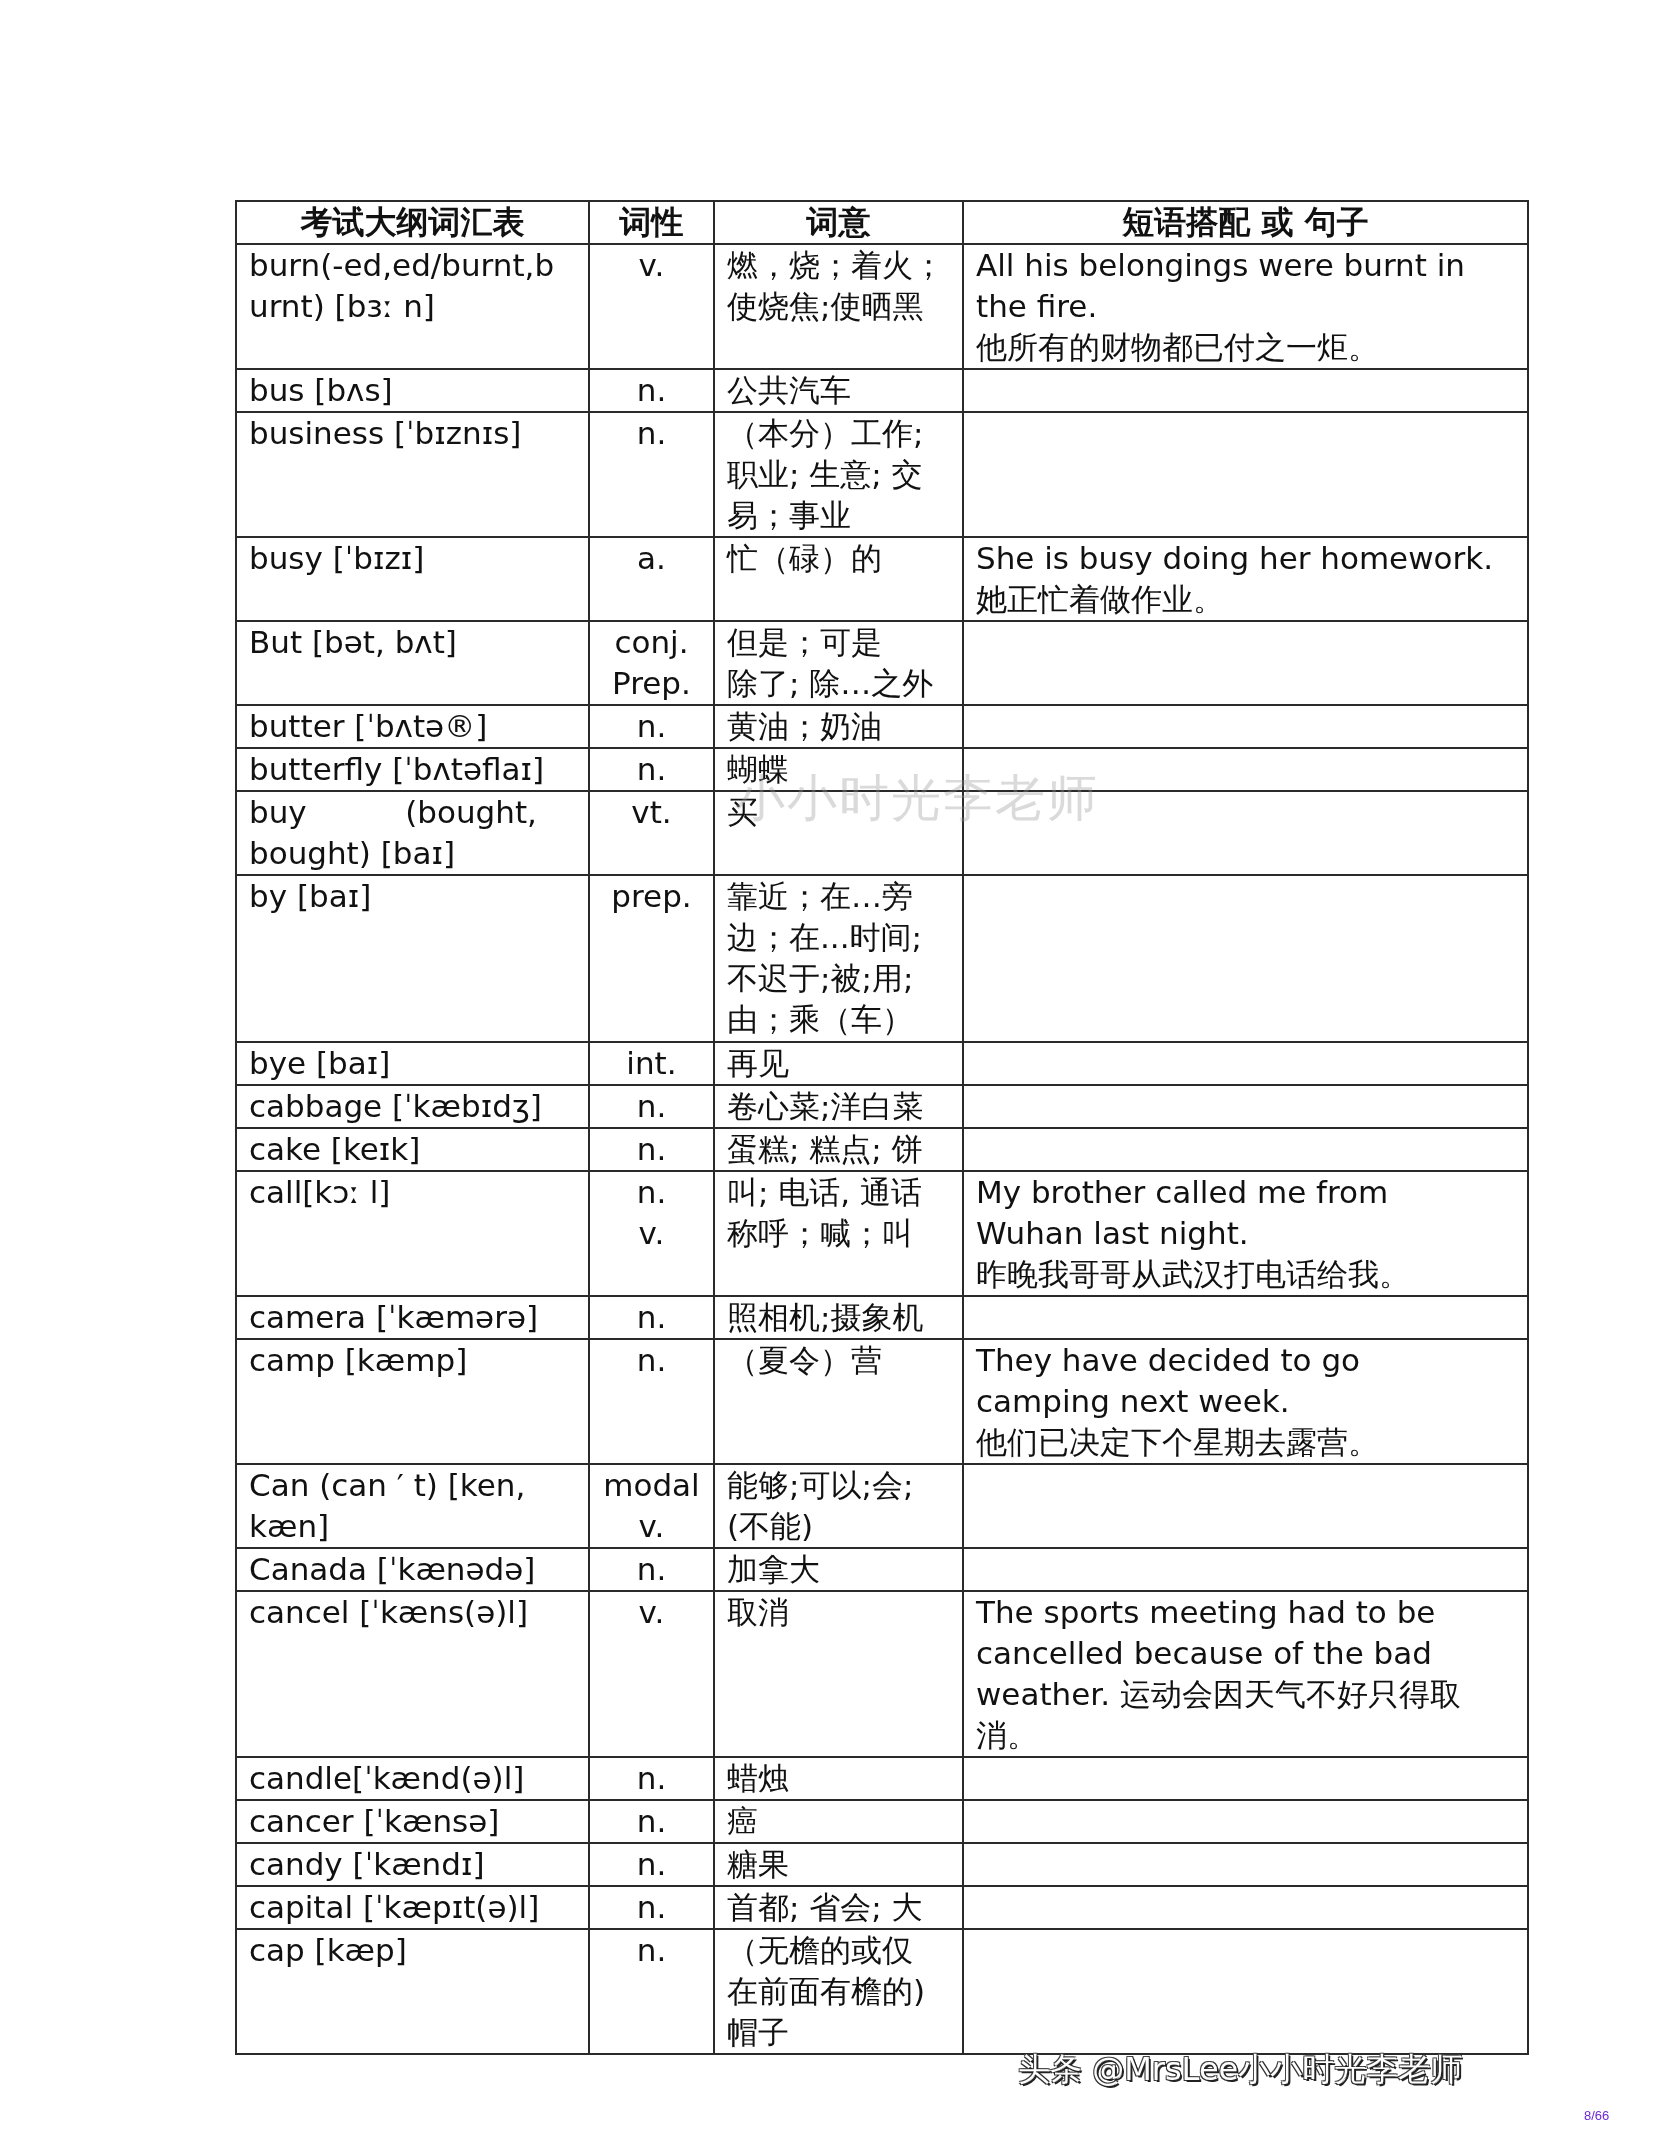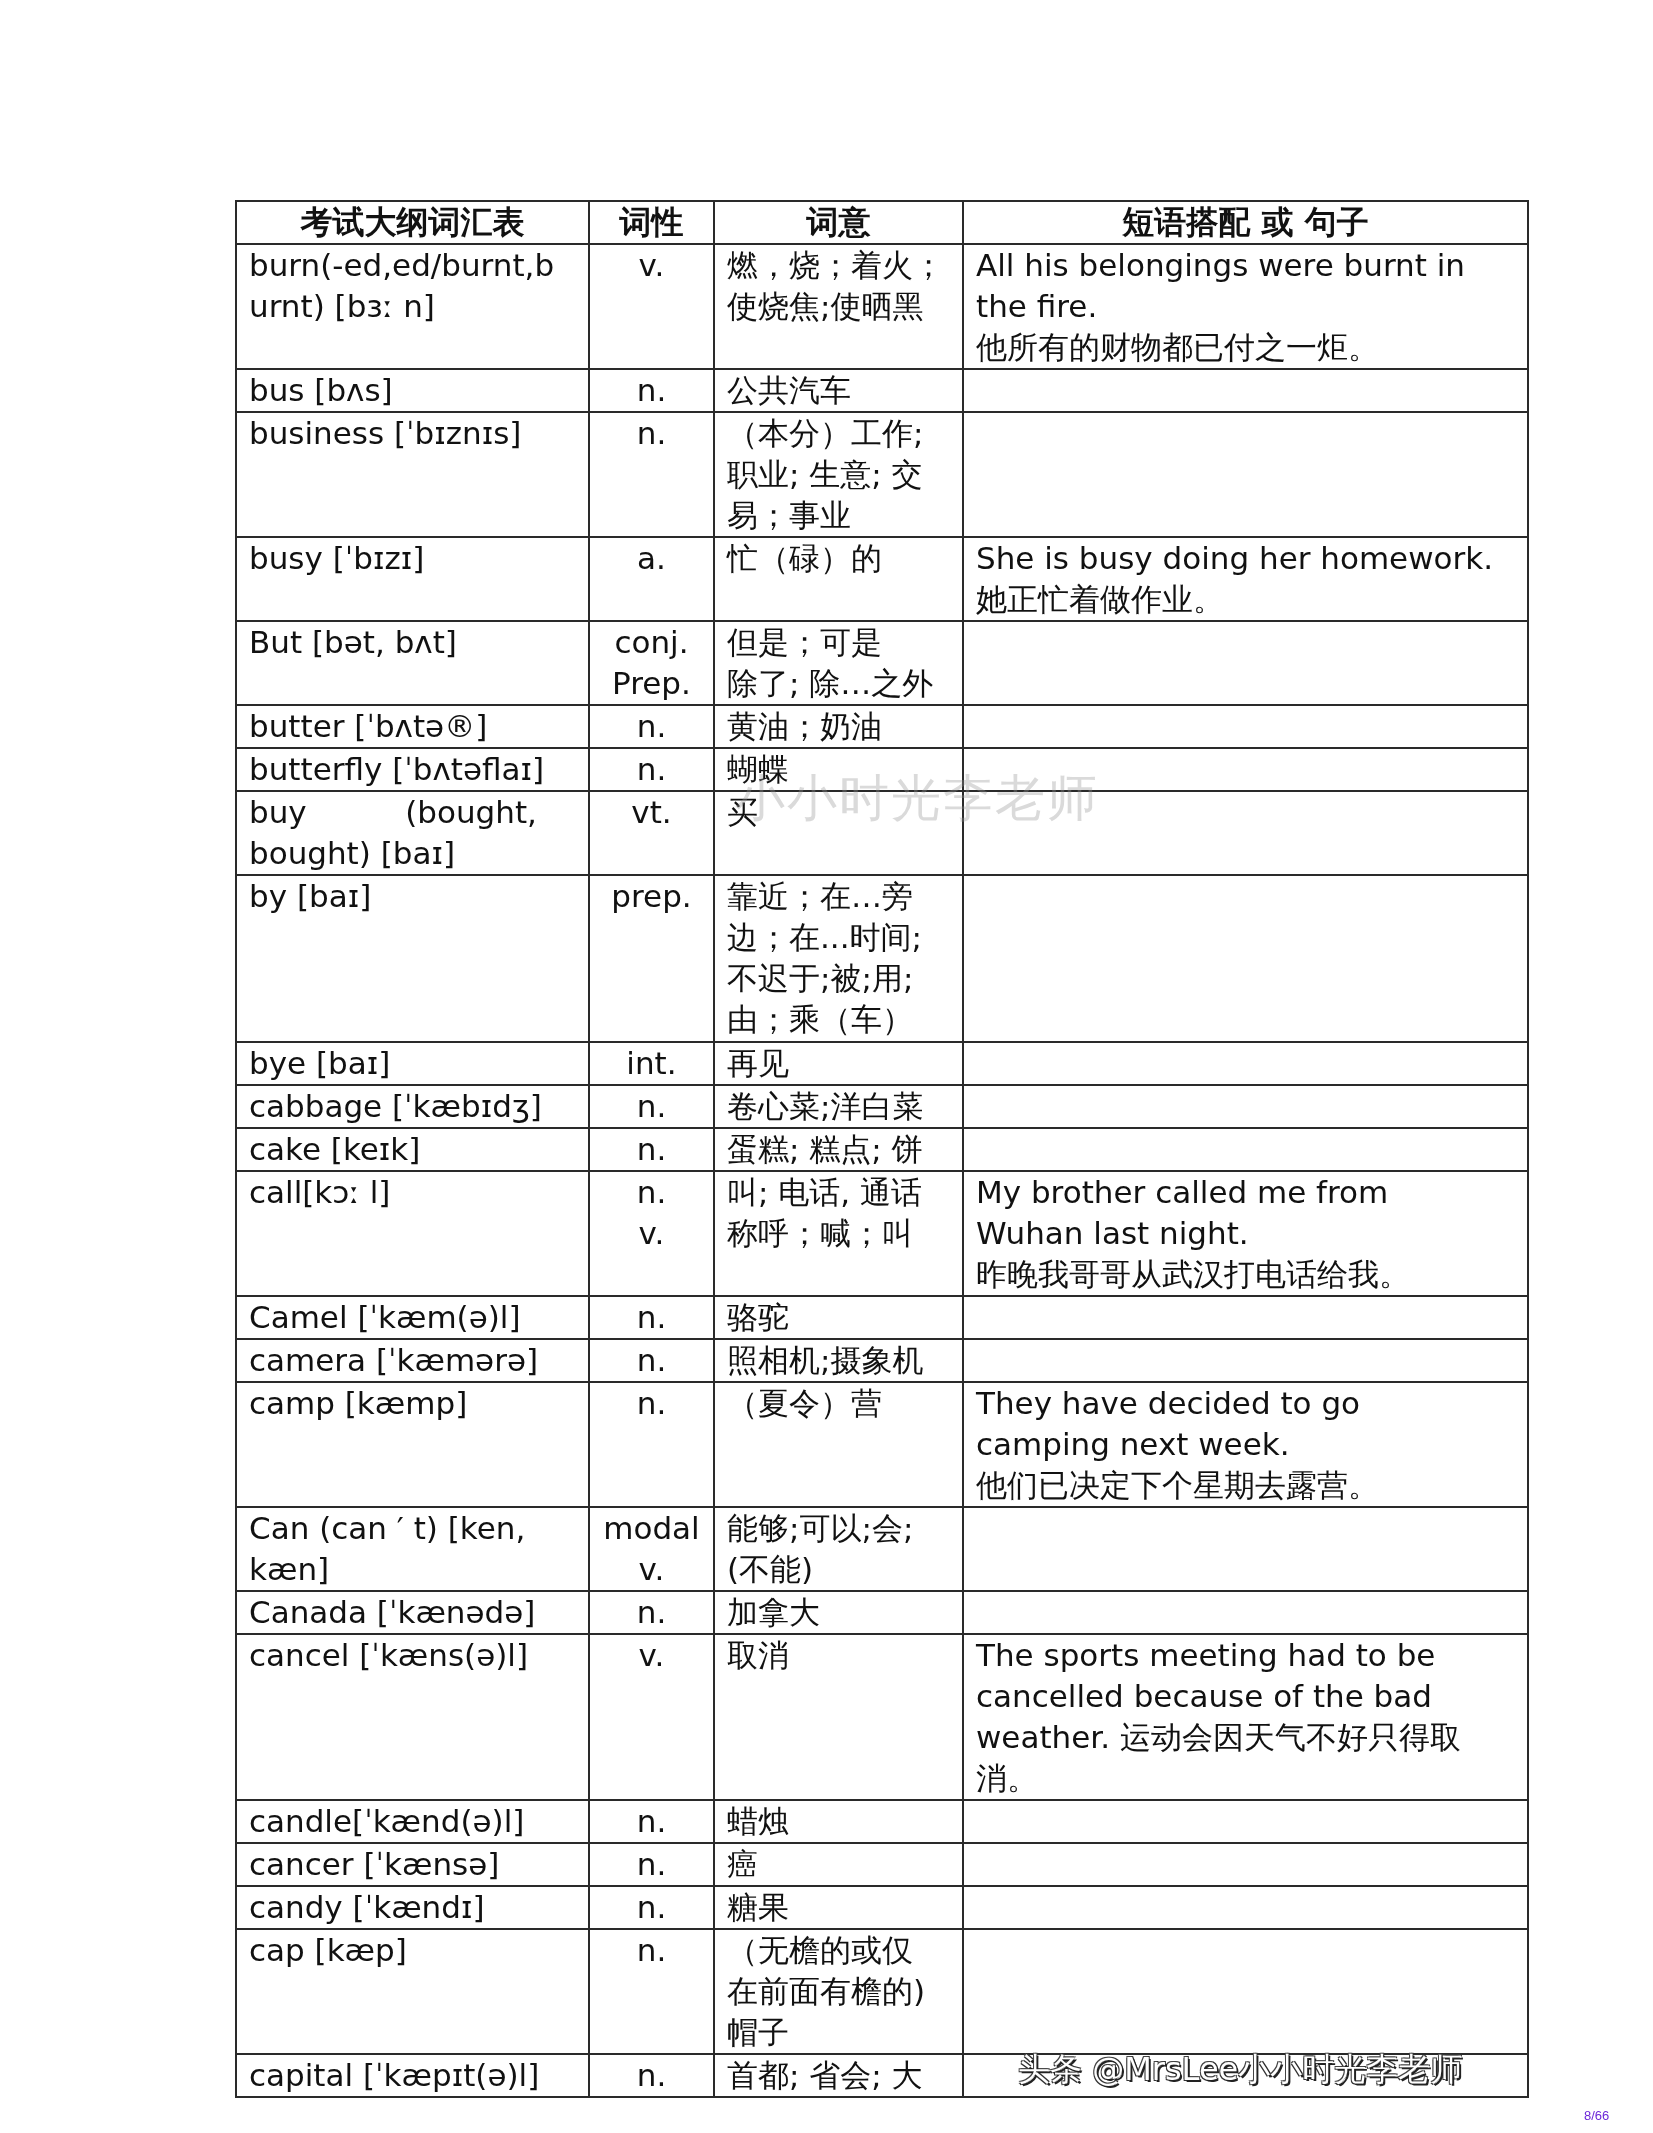--- a/index.html
+++ b/index.html
@@ -210,32 +210,20 @@
         <td class="c-mean">
           <span class="line">叫; 电话, 通话</span>
           <span class="line">称呼；喊；叫</span>
         </td>
         <td class="c-ex">
           <span class="line">My brother called me from</span>
           <span class="line">Wuhan last night.</span>
           <span class="line">昨晚我哥哥从武汉打电话给我。</span>
         </td>
       </tr>
-      <tr style="height: 40px;">
-        <td class="c-word">
-          <span class="line">Camel [ˈkæm(ə)l]</span>
-        </td>
-        <td class="c-pos">
-          <span class="line">n.</span>
-        </td>
-        <td class="c-mean">
-          <span class="line">骆驼</span>
-        </td>
-        <td class="c-ex"></td>
-      </tr>
       <tr style="height: 41px;">
         <td class="c-word">
           <span class="line">camera [ˈkæmərə]</span>
         </td>
         <td class="c-pos">
           <span class="line">n.</span>
         </td>
         <td class="c-mean">
           <span class="line">照相机;摄象机</span>
         </td>
@@ -330,43 +318,43 @@
           <span class="line">candy [ˈkændɪ]</span>
         </td>
         <td class="c-pos">
           <span class="line">n.</span>
         </td>
         <td class="c-mean">
           <span class="line">糖果</span>
         </td>
         <td class="c-ex"></td>
       </tr>
+      <tr style="height: 41px;">
+        <td class="c-word">
+          <span class="line">capital [ˈkæpɪt(ə)l]</span>
+        </td>
+        <td class="c-pos">
+          <span class="line">n.</span>
+        </td>
+        <td class="c-mean">
+          <span class="line">首都; 省会; 大</span>
+        </td>
+        <td class="c-ex"></td>
+      </tr>
       <tr style="height: 125px;">
         <td class="c-word">
           <span class="line">cap [kæp]</span>
         </td>
         <td class="c-pos">
           <span class="line">n.</span>
         </td>
         <td class="c-mean">
           <span class="line">（无檐的或仅</span>
           <span class="line">在前面有檐的)</span>
           <span class="line">帽子</span>
-        </td>
-        <td class="c-ex"></td>
-      </tr>
-      <tr style="height: 41px;">
-        <td class="c-word">
-          <span class="line">capital [ˈkæpɪt(ə)l]</span>
-        </td>
-        <td class="c-pos">
-          <span class="line">n.</span>
-        </td>
-        <td class="c-mean">
-          <span class="line">首都; 省会; 大</span>
         </td>
         <td class="c-ex"></td>
       </tr>
     </tbody>
 </table>
 
 <div class="watermark-center">小小时光李老师</div>
 <div class="watermark-corner">头条 @MrsLee小小时光李老师</div>
 <div class="page-number">8/66</div>
 

